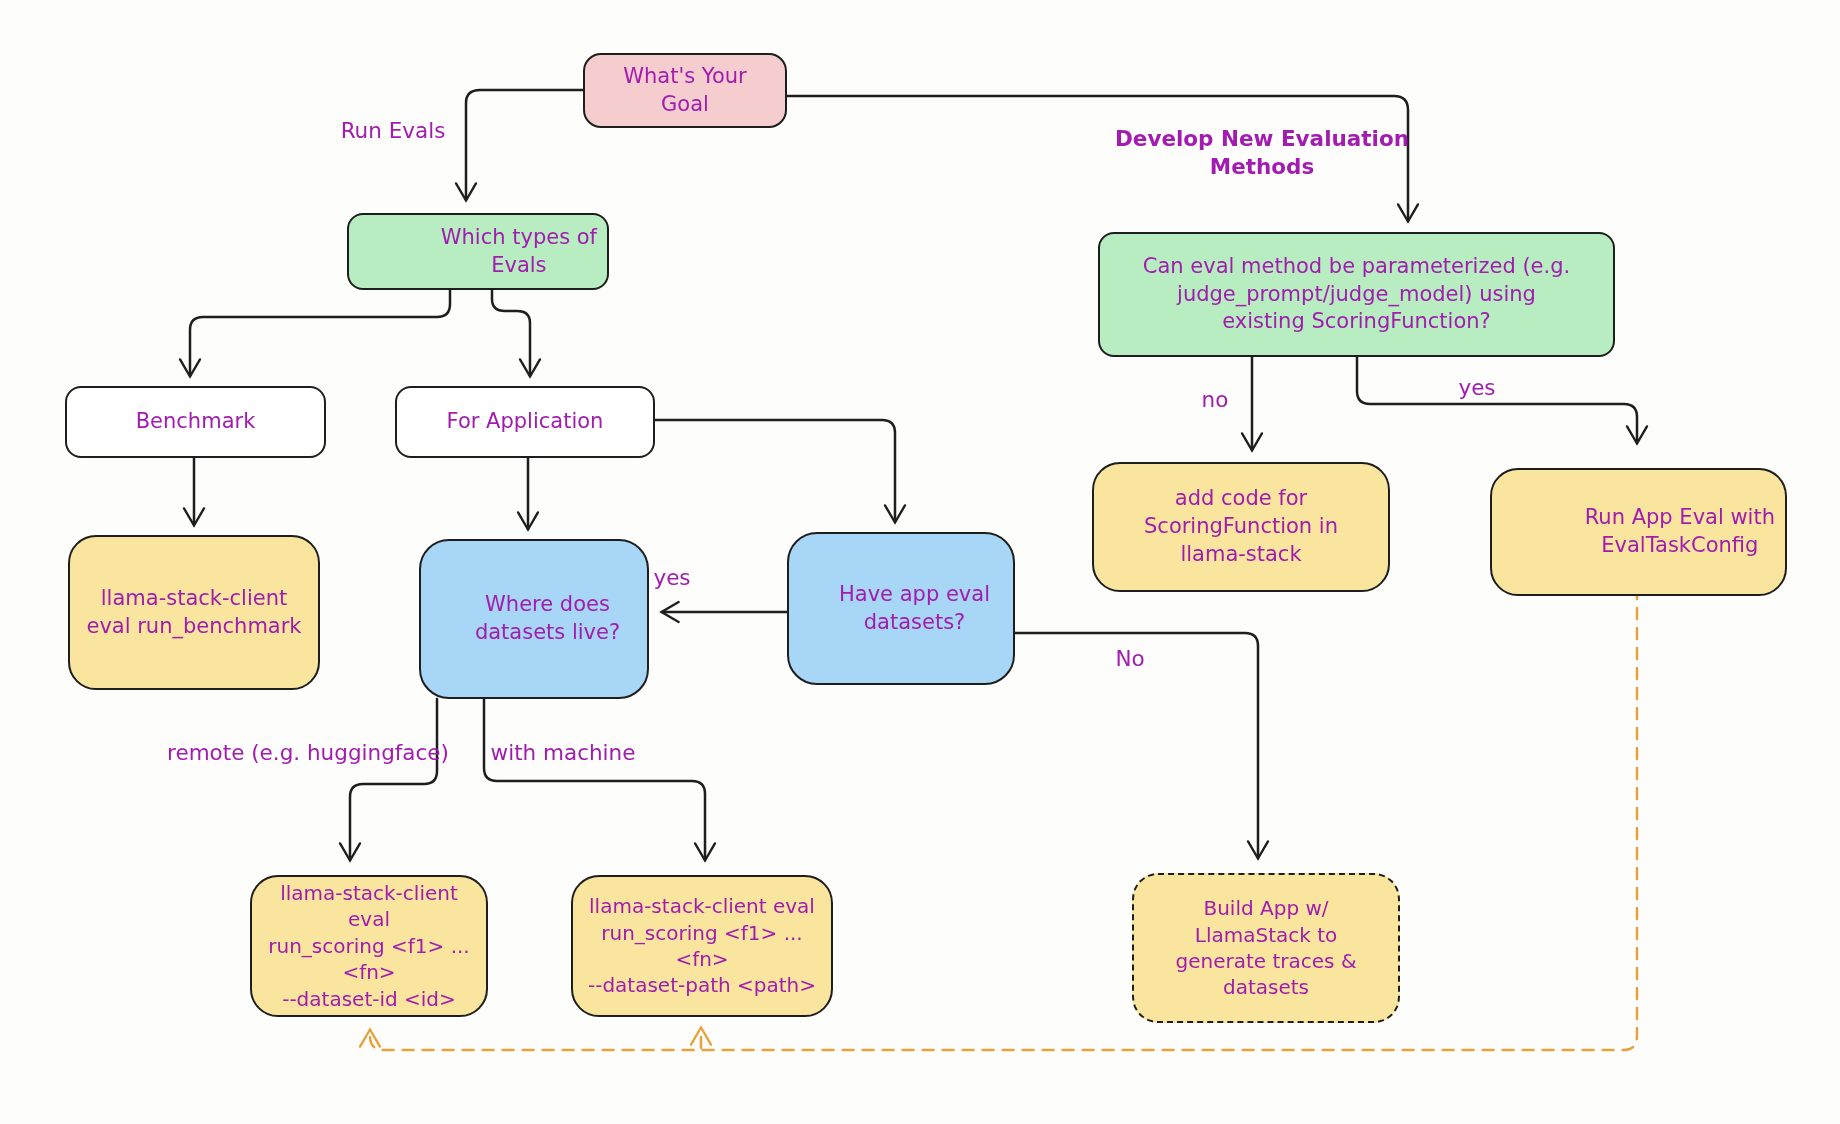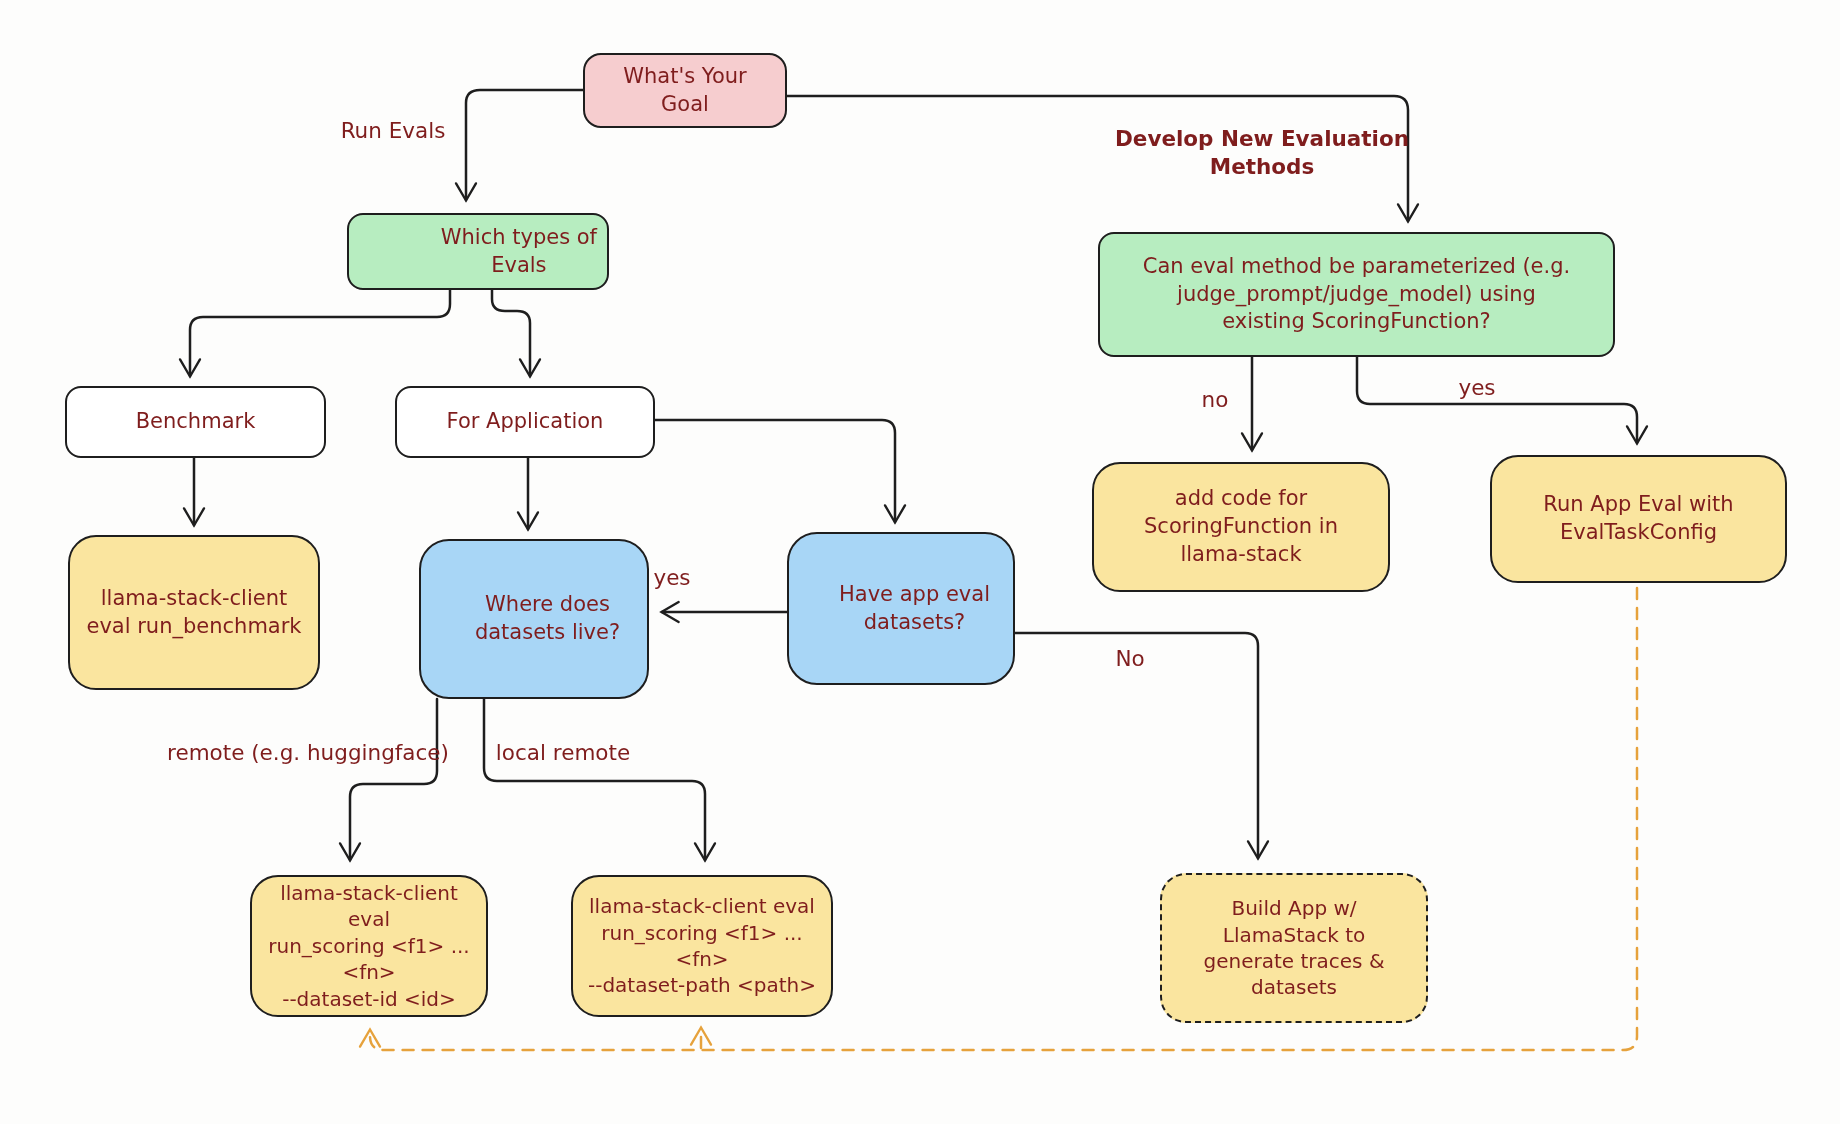--- a/index.html
+++ b/index.html
@@ -1,21 +1,21 @@
 <!DOCTYPE html>
 <html><head>
 <meta charset="utf-8">
 <style>
   html,body{margin:0;padding:0;background:#ffffff;}
   #canvas{
     position:relative;
     width:1840px;height:1124px;
     background:#fdfdfc;
     font-family:"DejaVu Sans","Liberation Sans",sans-serif;
-    color:#7f1d1d;
+    color:#a21caf;
     overflow:hidden;
   }
   #edges{position:absolute;left:0;top:0;width:1840px;height:1124px;pointer-events:none;}
   .edge{fill:none;stroke:#1e1e1e;stroke-width:2.5;stroke-linecap:round;}
   .edge.orange{stroke:#e6a23c;stroke-dasharray:11 9;}
   .node{
     position:absolute;
     display:flex;align-items:center;justify-content:center;
     text-align:center;
     border:2.5px solid #1e1e1e;
@@ -108,47 +108,47 @@
     <span class="node-text">Have app eval
 datasets?</span>
   </div>
 
   <div class="node yellow" style="left:1092px;top:462px;width:298px;height:130px;">
     <span class="node-text">add code for
 ScoringFunction in
 llama-stack</span>
   </div>
 
-  <div class="node yellow" style="left:1490px;top:455px;width:297px;height:128px;">
+  <div class="node yellow" style="left:1490px;top:468px;width:297px;height:128px;justify-content:flex-end;">
     <span class="node-text">Run App Eval with
 EvalTaskConfig</span>
   </div>
 
   <div class="node yellow" style="left:250px;top:875px;width:238px;height:142px;font-size:20px;">
     <span class="node-text">llama-stack-client eval
 run_scoring &lt;f1&gt; ... &lt;fn&gt;
 --dataset-id &lt;id&gt;</span>
   </div>
 
   <div class="node yellow" style="left:571px;top:875px;width:262px;height:142px;font-size:20px;">
     <span class="node-text">llama-stack-client eval
 run_scoring &lt;f1&gt; ... &lt;fn&gt;
 --dataset-path &lt;path&gt;</span>
   </div>
 
-  <div class="node yellow dashedge" style="left:1132px;top:873px;width:268px;height:150px;font-size:20px;margin-left:28px;">
+  <div class="node yellow dashedge" style="left:1132px;top:873px;width:268px;height:150px;font-size:20px;">
     <span class="node-text">Build App w/
 LlamaStack to
 generate traces &amp;
 datasets</span>
   </div>
 
   <div class="elabel" style="left:393px;top:131px;">Run Evals</div>
   <div class="elabel" style="left:1262px;top:153px;font-weight:bold;">Develop New Evaluation
 Methods</div>
   <div class="elabel" style="left:672px;top:578px;">yes</div>
   <div class="elabel" style="left:1130px;top:659px;">No</div>
   <div class="elabel" style="left:1215px;top:400px;">no</div>
   <div class="elabel" style="left:1477px;top:388px;">yes</div>
   <div class="elabel" style="left:308px;top:753px;">remote (e.g. huggingface)</div>
-  <div class="elabel" style="left:563px;top:753px;">local remote</div>
+  <div class="elabel" style="left:563px;top:753px;">with machine</div>
 
 </div>
 
 </body></html>

